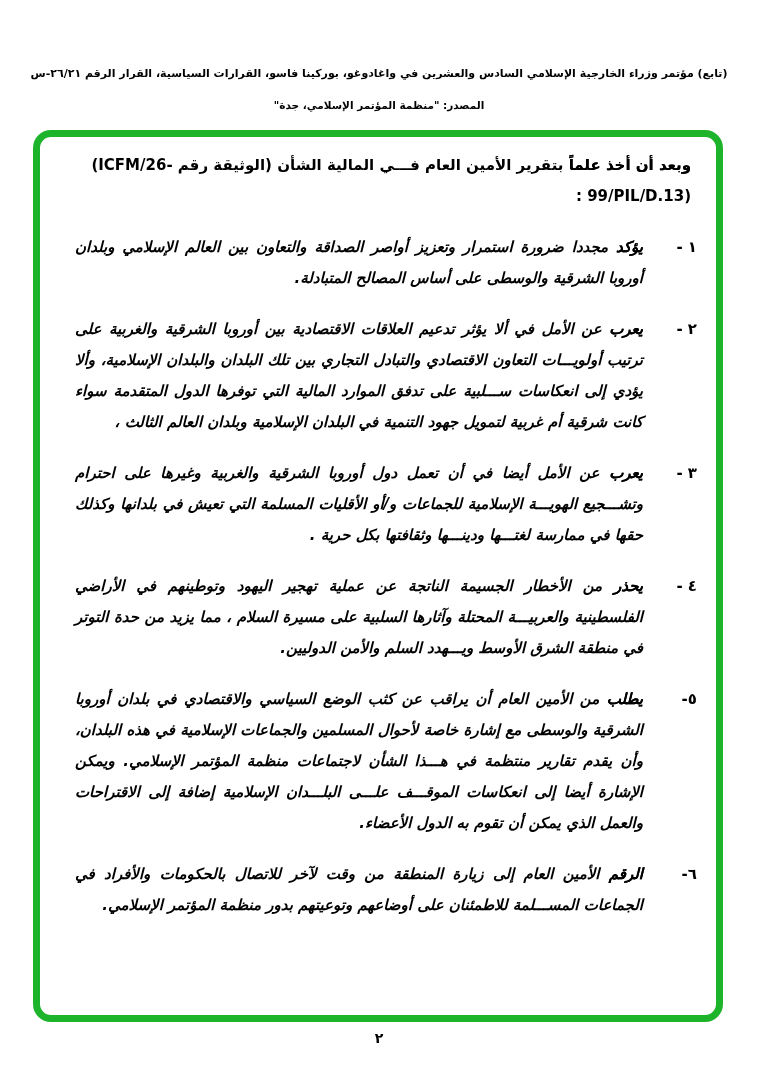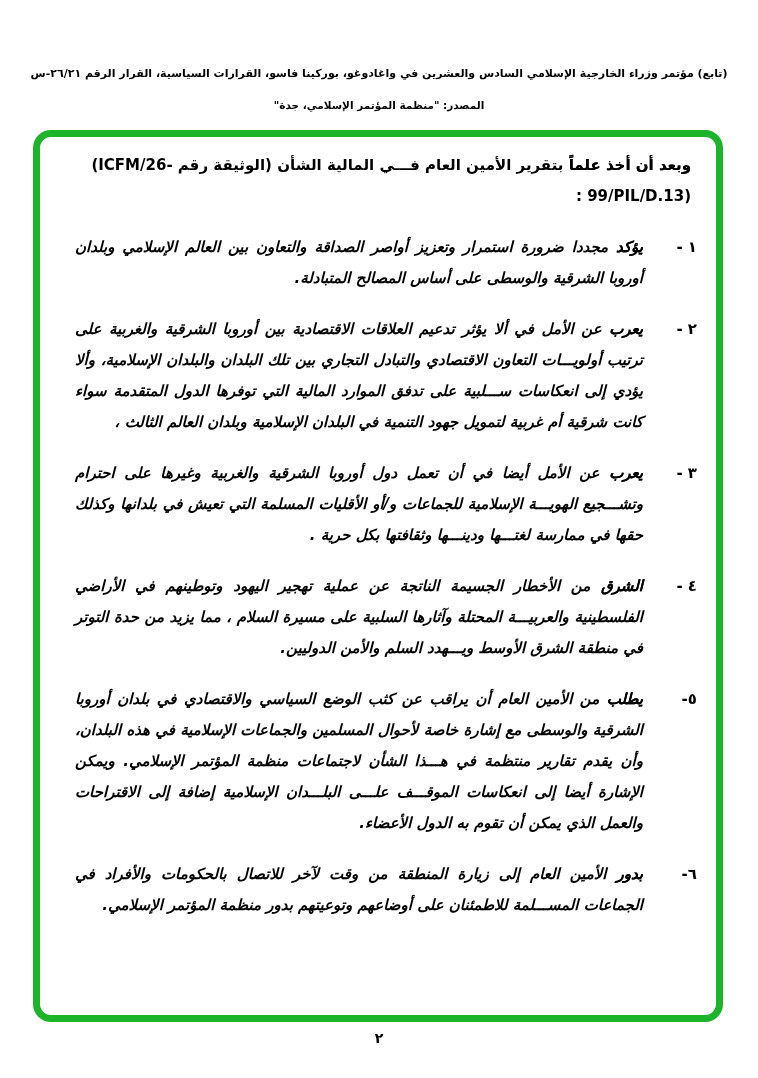--- a/index.html
+++ b/index.html
@@ -59,28 +59,28 @@
     <p class="body"><span class="lead">يعرب</span><span> عن الأمل في ألا يؤثر تدعيم العلاقات الاقتصادية بين أوروبا الشرقية والغربية على ترتيب أولويـــات التعاون الاقتصادي والتبادل التجاري بين تلك البلدان والبلدان الإسلامية، وألا يؤدي إلى انعكاسات ســـلبية على تدفق الموارد المالية التي توفرها الدول المتقدمة سواء كانت شرقية أم غربية لتمويل جهود التنمية في البلدان الإسلامية وبلدان العالم الثالث ،</span></p>
   </div>
 
   <div class="item">
     <div class="num">٣ -</div>
     <p class="body"><span class="lead">يعرب</span><span> عن الأمل أيضا في أن تعمل دول أوروبا الشرقية والغربية وغيرها على احترام وتشـــجيع الهويـــة الإسلامية للجماعات و/أو الأقليات المسلمة التي تعيش في بلدانها وكذلك حقها في ممارسة لغتـــها ودينـــها وثقافتها بكل حرية .</span></p>
   </div>
 
   <div class="item">
     <div class="num">٤ -</div>
-    <p class="body"><span class="lead">الشرق</span><span> من الأخطار الجسيمة الناتجة عن عملية تهجير اليهود وتوطينهم في الأراضي الفلسطينية والعربيـــة المحتلة وآثارها السلبية على مسيرة السلام ، مما يزيد من حدة  التوتر في منطقة الشرق الأوسط ويـــهدد السلم والأمن الدوليين.</span></p>
+    <p class="body"><span class="lead">يحذر</span><span> من الأخطار الجسيمة الناتجة عن عملية تهجير اليهود وتوطينهم في الأراضي الفلسطينية والعربيـــة المحتلة وآثارها السلبية على مسيرة السلام ، مما يزيد من حدة  التوتر في منطقة الشرق الأوسط ويـــهدد السلم والأمن الدوليين.</span></p>
   </div>
 
   <div class="item">
     <div class="num">٥-</div>
     <p class="body"><span class="lead">يطلب</span><span> من الأمين العام أن يراقب عن كثب الوضع السياسي والاقتصادي في بلدان أوروبا الشرقية والوسطى مع إشارة خاصة لأحوال المسلمين والجماعات الإسلامية في هذه البلدان، وأن يقدم تقارير منتظمة في هـــذا الشأن لاجتماعات منظمة المؤتمر الإسلامي.  ويمكن الإشارة أيضا إلى انعكاسات الموقـــف علـــى البلـــدان الإسلامية إضافة إلى الاقتراحات والعمل الذي يمكن أن تقوم به الدول الأعضاء.</span></p>
   </div>
 
   <div class="item">
     <div class="num">٦-</div>
-    <p class="body"><span class="lead">بدور</span><span> الأمين العام إلى زيارة المنطقة من وقت لآخر للاتصال بالحكومات والأفراد في الجماعات المســـلمة للاطمئنان على أوضاعهم وتوعيتهم بدور منظمة المؤتمر الإسلامي.</span></p>
+    <p class="body"><span class="lead">الرقم</span><span> الأمين العام إلى زيارة المنطقة من وقت لآخر للاتصال بالحكومات والأفراد في الجماعات المســـلمة للاطمئنان على أوضاعهم وتوعيتهم بدور منظمة المؤتمر الإسلامي.</span></p>
   </div>
 
 </div>
 
 <div class="page-num">٢</div>
 
 </body></html>

